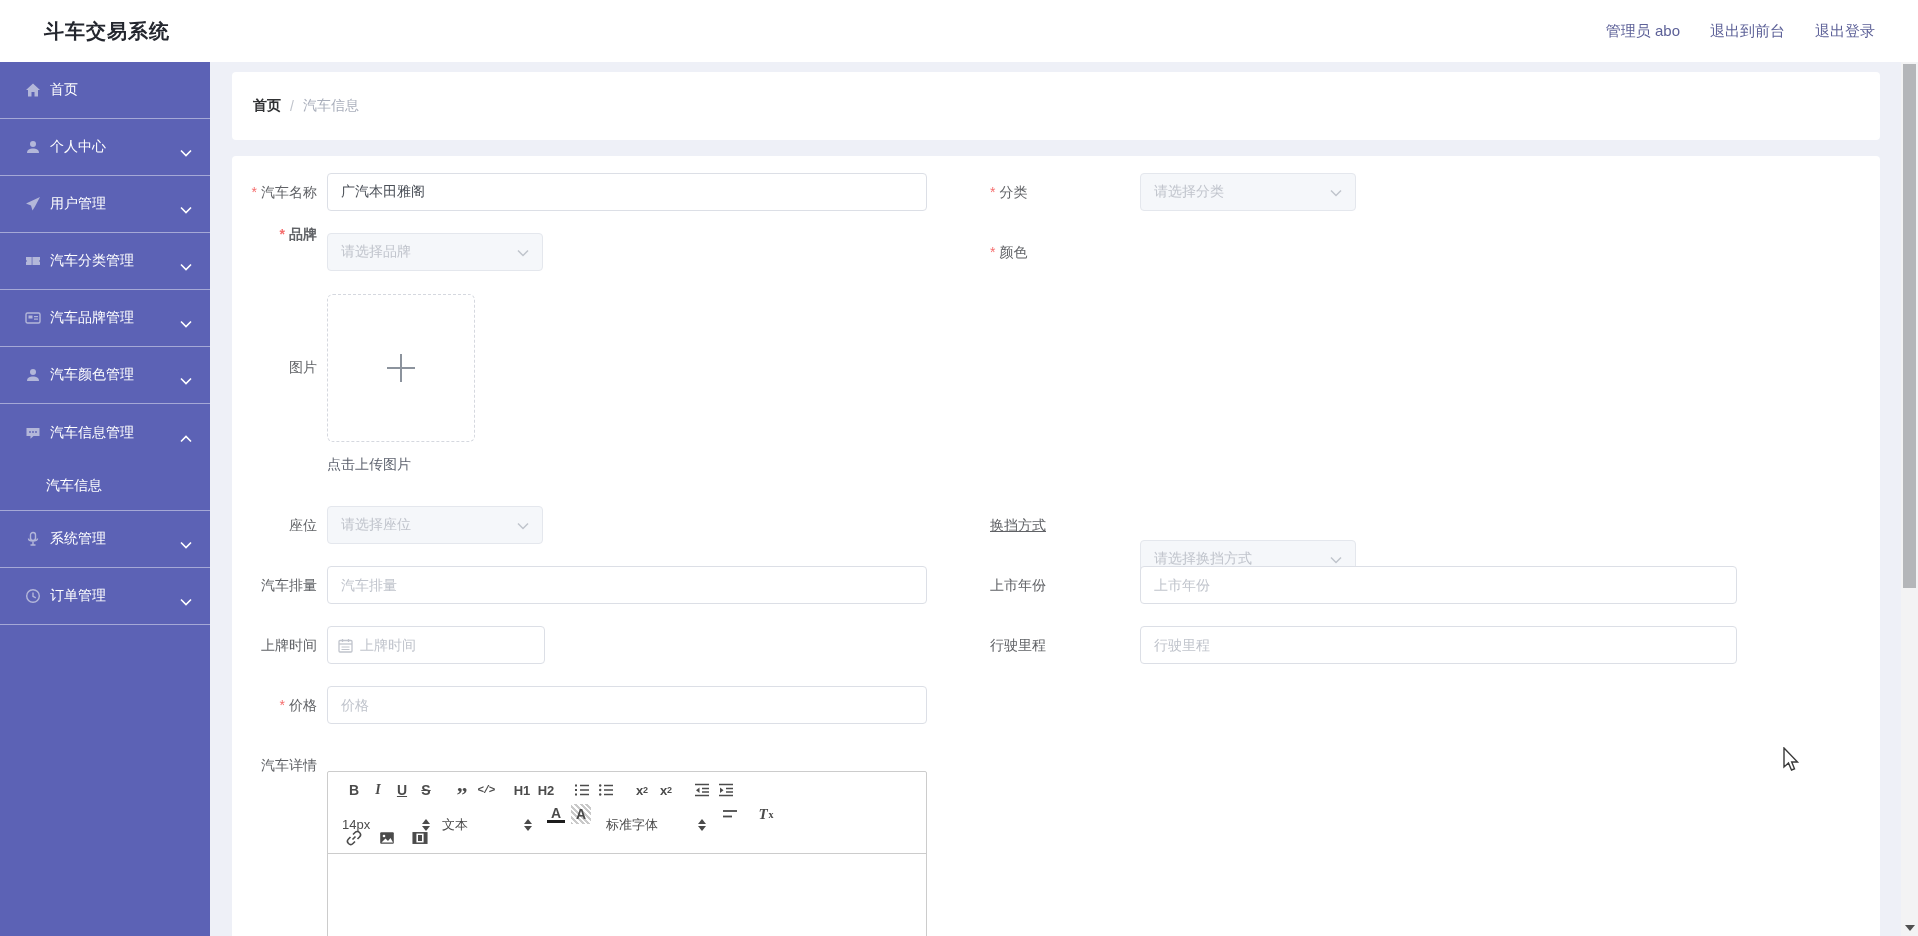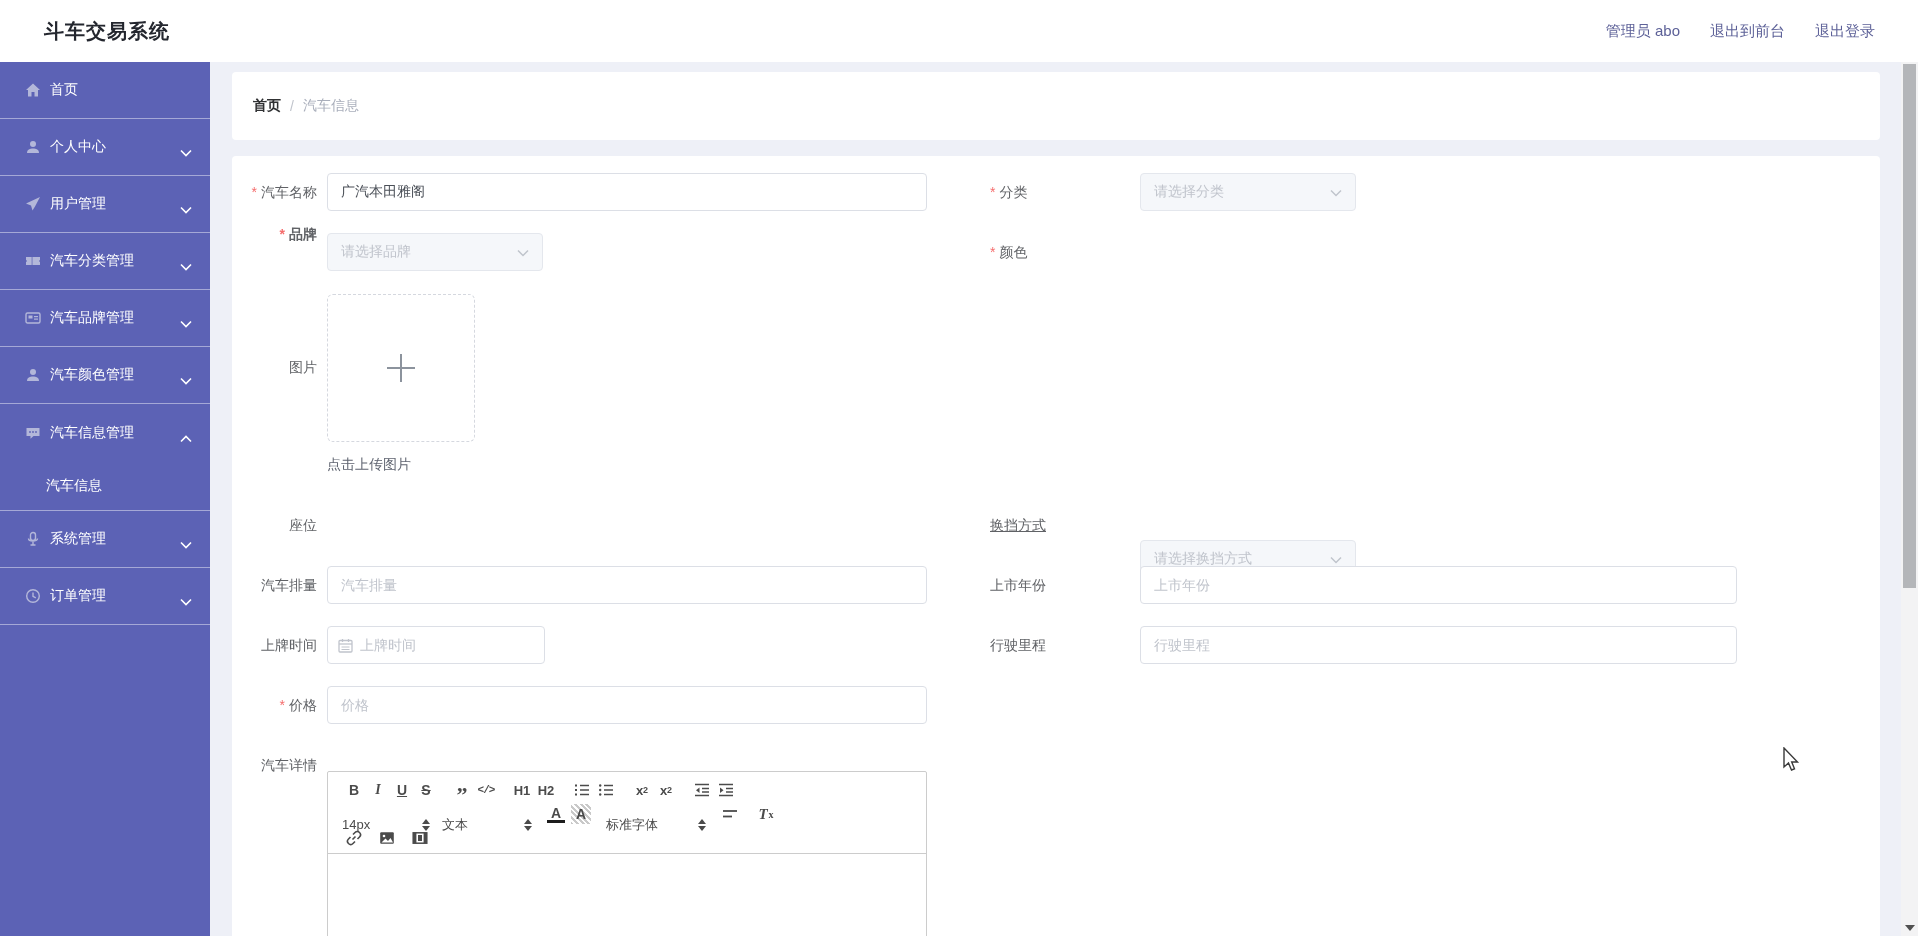--- a/index.html
+++ b/index.html
@@ -272,20 +272,26 @@
     </div>
     <div class="f-label-r" style="top:77px;"><span class="req">*</span><span>颜色</span></div>
 
     <div class="f-label" style="top:192px;">图片</div>
     <div class="upload-box">
       <span class="plus"></span>
     </div>
     <div class="upload-hint">点击上传图片</div>
 
     <div class="f-label" style="top:350px;">座位</div>
+    <div class="sel" style="left:95px; top:350px;">
+      <span class="ph">请选择座位</span>
+      <span class="sel-caret"><svg width="12" height="8" viewBox="0 0 12 8">
+            <polyline points="1,1.5 6,6.5 11,1.5" fill="none" stroke="#c0c4cc" stroke-width="1.5"></polyline>
+          </svg></span>
+    </div>
     <div class="f-label-r" style="top:350px;text-decoration:underline;">换挡方式</div>
     <div class="sel" style="left:908px; top:350px;margin-top:34px;">
       <span class="ph">请选择换挡方式</span>
       <span class="sel-caret"><svg width="12" height="8" viewBox="0 0 12 8">
             <polyline points="1,1.5 6,6.5 11,1.5" fill="none" stroke="#c0c4cc" stroke-width="1.5"></polyline>
           </svg></span>
     </div>
 
     <div class="f-label" style="top:410px;">汽车排量</div>
     <input class="inp w-wide" style="top: 410px;" placeholder="汽车排量">

